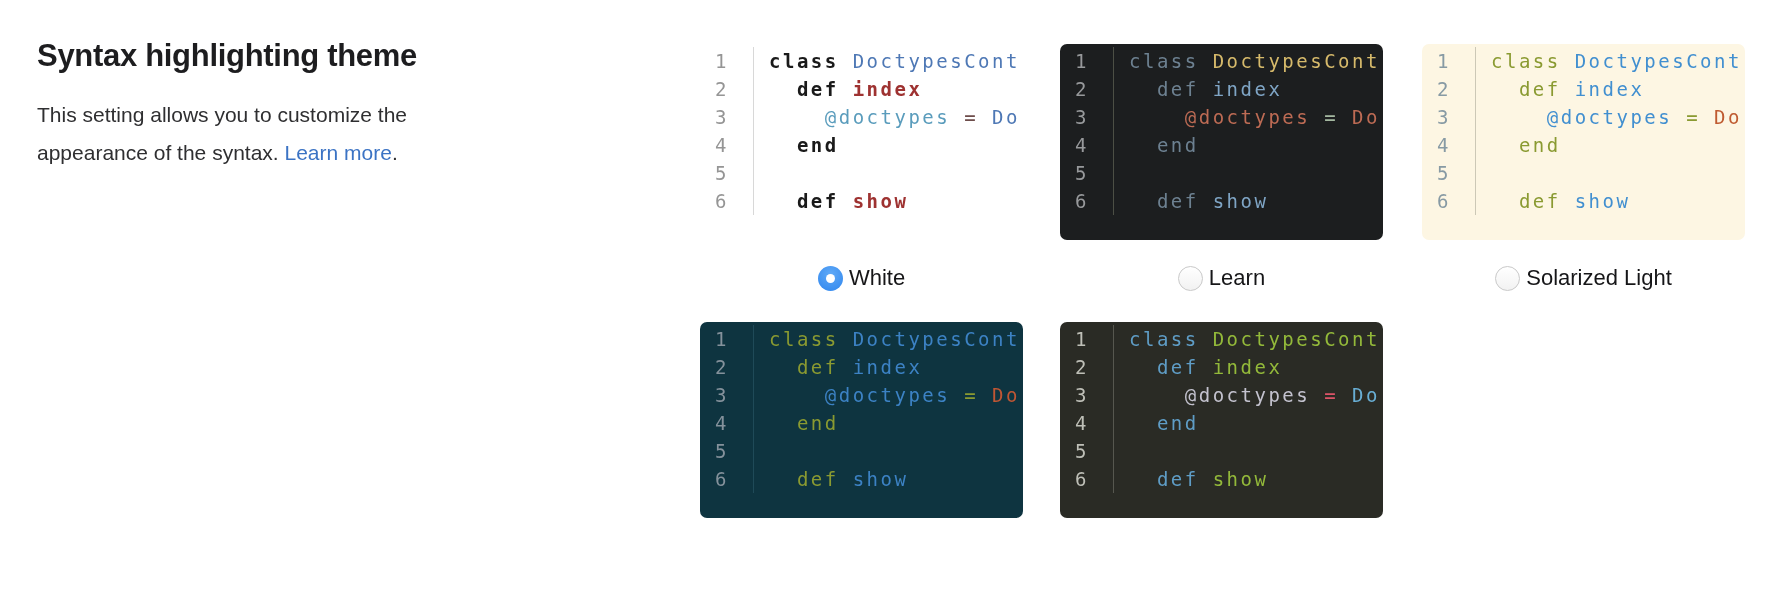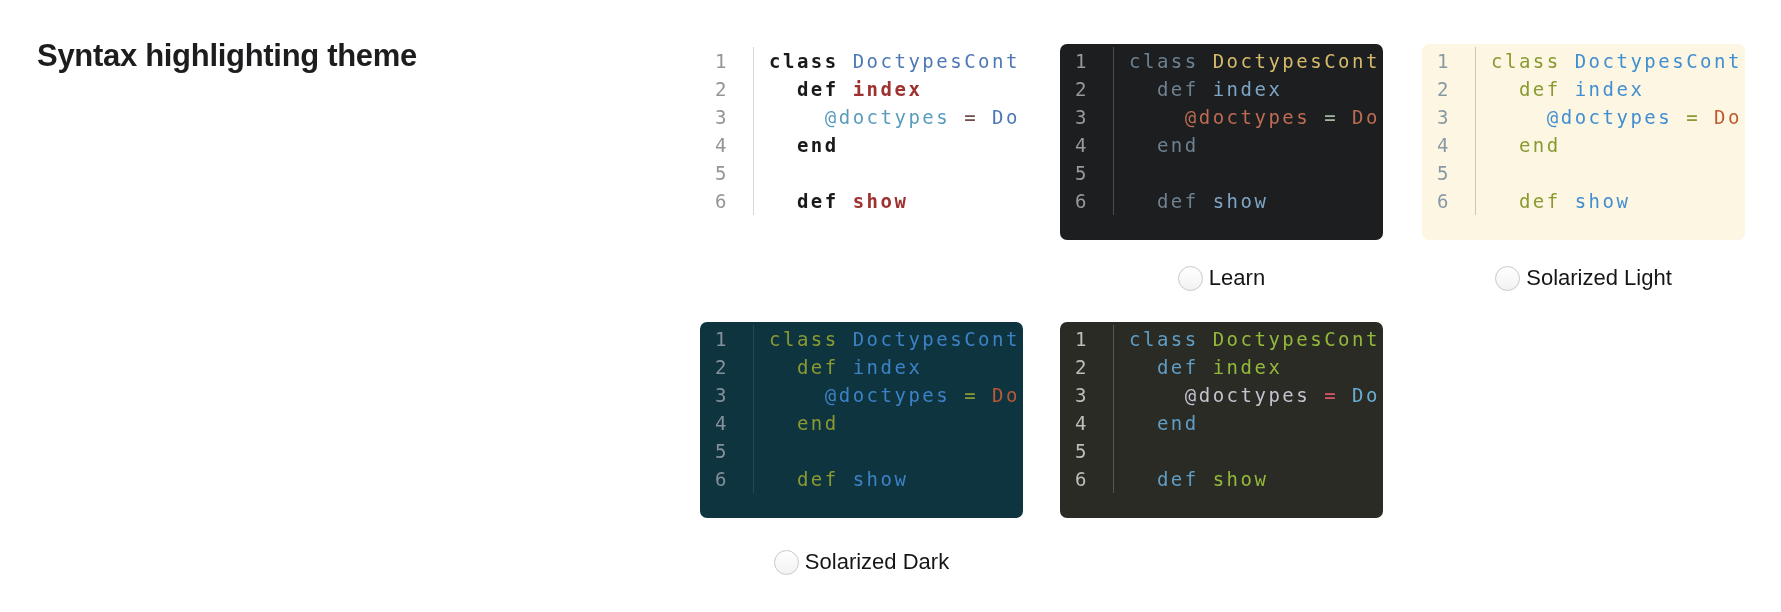--- a/index.html
+++ b/index.html
@@ -55,20 +55,21 @@
   .radio-label{
     font-size:22px;color:#161618;margin-left:6px;line-height:26px;
     cursor:pointer;
   }
 </style>
 </head>
 <body>
 
 <div class="intro">
   <h1>Syntax highlighting theme</h1>
+  <p><span>This setting allows you to customize the appearance of the syntax. </span><a style="color: rgb(59, 115, 196);">Learn more</a><span>.</span></p>
 </div>
 
 <div class="grid">
     <div class="cell" style="left: 700px; top: 44px;">
       <div class="panel" style="background: rgb(255, 255, 255); color: rgb(51, 51, 51);">
         <div class="codeline">
           <div class="gutter" style="color: rgb(149, 149, 149); border-right-color: rgb(216, 216, 216);">1</div>
           <div class="code"><span class="tok-b" style="color: rgb(26, 26, 26);">class</span><span style="color: rgb(51, 51, 51);"> </span><span style="color: rgb(78, 120, 181);">DoctypesCont</span></div>
         </div>
         <div class="codeline">
@@ -85,20 +86,26 @@
         </div>
         <div class="codeline">
           <div class="gutter" style="color: rgb(149, 149, 149); border-right-color: rgb(216, 216, 216);">5</div>
           <div class="code"></div>
         </div>
         <div class="codeline">
           <div class="gutter" style="color: rgb(149, 149, 149); border-right-color: rgb(216, 216, 216);">6</div>
           <div class="code"><span style="color: rgb(51, 51, 51);">  </span><span class="tok-b" style="color: rgb(26, 26, 26);">def</span><span style="color: rgb(51, 51, 51);"> </span><span class="tok-b" style="color: rgb(158, 50, 49);">show</span></div>
         </div>
       </div>
+      <div class="radio-row">
+        <span class="radio checked" role="radio" aria-checked="true" style="background: radial-gradient(circle at 50% 32%, rgb(95, 169, 247), rgb(47, 134, 238));">
+          <span class="dot" style="background: rgb(255, 255, 255);"></span>
+        </span>
+        <span class="radio-label">White</span>
+      </div>
     </div>
     <div class="cell" style="left: 1060px; top: 44px;">
       <div class="panel" style="background: rgb(28, 30, 31); color: rgb(197, 200, 198);">
         <div class="codeline">
           <div class="gutter" style="color: rgb(151, 153, 155); border-right-color: rgb(76, 79, 69);">1</div>
           <div class="code"><span style="color: rgb(109, 129, 145);">class</span><span style="color: rgb(197, 200, 198);"> </span><span style="color: rgb(214, 186, 107);">DoctypesCont</span></div>
         </div>
         <div class="codeline">
           <div class="gutter" style="color: rgb(151, 153, 155); border-right-color: rgb(76, 79, 69);">2</div>
           <div class="code"><span style="color: rgb(197, 200, 198);">  </span><span style="color: rgb(109, 129, 145);">def</span><span style="color: rgb(197, 200, 198);"> </span><span style="color: rgb(127, 165, 197);">index</span></div>
@@ -177,24 +184,20 @@
         </div>
         <div class="codeline">
           <div class="gutter" style="color: rgb(132, 145, 155); border-right-color: rgb(31, 74, 88);">5</div>
           <div class="code"></div>
         </div>
         <div class="codeline">
           <div class="gutter" style="color: rgb(132, 145, 155); border-right-color: rgb(31, 74, 88);">6</div>
           <div class="code"><span style="color: rgb(131, 148, 150);">  </span><span style="color: rgb(138, 154, 49);">def</span><span style="color: rgb(131, 148, 150);"> </span><span style="color: rgb(60, 130, 196);">show</span></div>
         </div>
       </div>
-      <div class="radio-row">
-        <span class="radio" role="radio" aria-checked="false" style="border-color: rgb(201, 201, 201);"></span>
-        <span class="radio-label">Solarized Dark</span>
-      </div>
     </div>
     <div class="cell row2" style="left: 1060px; top: 322px;">
       <div class="panel" style="background: rgb(42, 43, 37); color: rgb(248, 248, 242);">
         <div class="codeline">
           <div class="gutter" style="color: rgb(190, 191, 183); border-right-color: rgb(86, 87, 79);">1</div>
           <div class="code"><span style="color: rgb(95, 157, 198);">class</span><span style="color: rgb(248, 248, 242);"> </span><span style="color: rgb(147, 185, 58);">DoctypesCont</span></div>
         </div>
         <div class="codeline">
           <div class="gutter" style="color: rgb(190, 191, 183); border-right-color: rgb(86, 87, 79);">2</div>
           <div class="code"><span style="color: rgb(248, 248, 242);">  </span><span style="color: rgb(95, 157, 198);">def</span><span style="color: rgb(248, 248, 242);"> </span><span style="color: rgb(147, 185, 58);">index</span></div>

